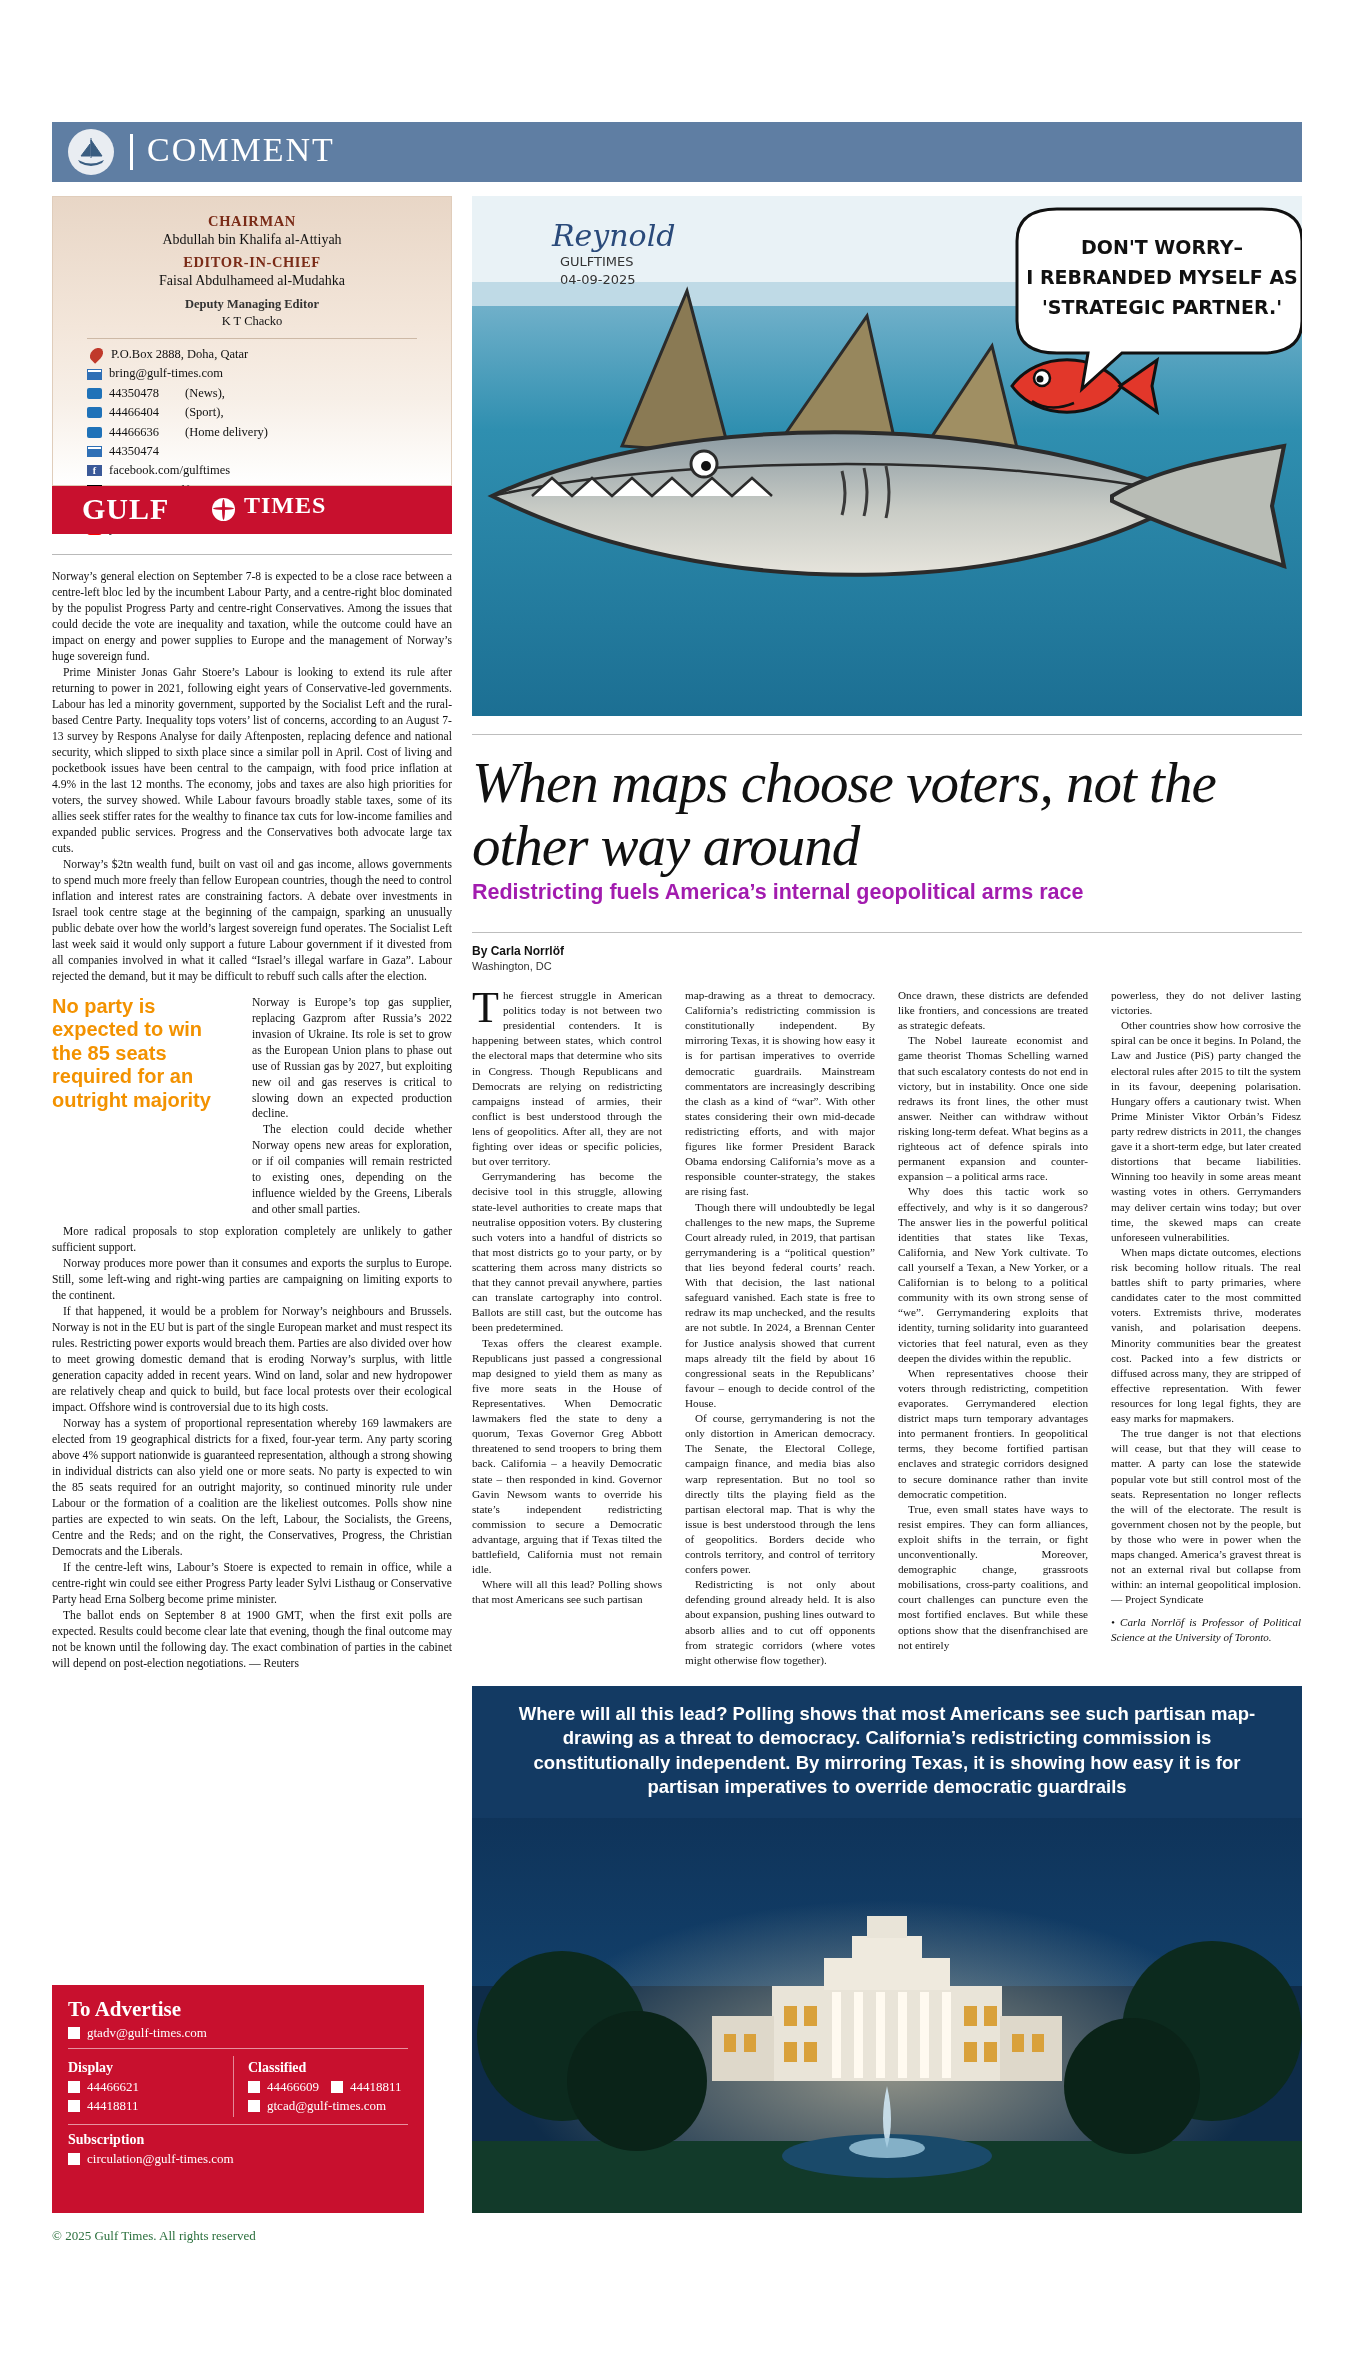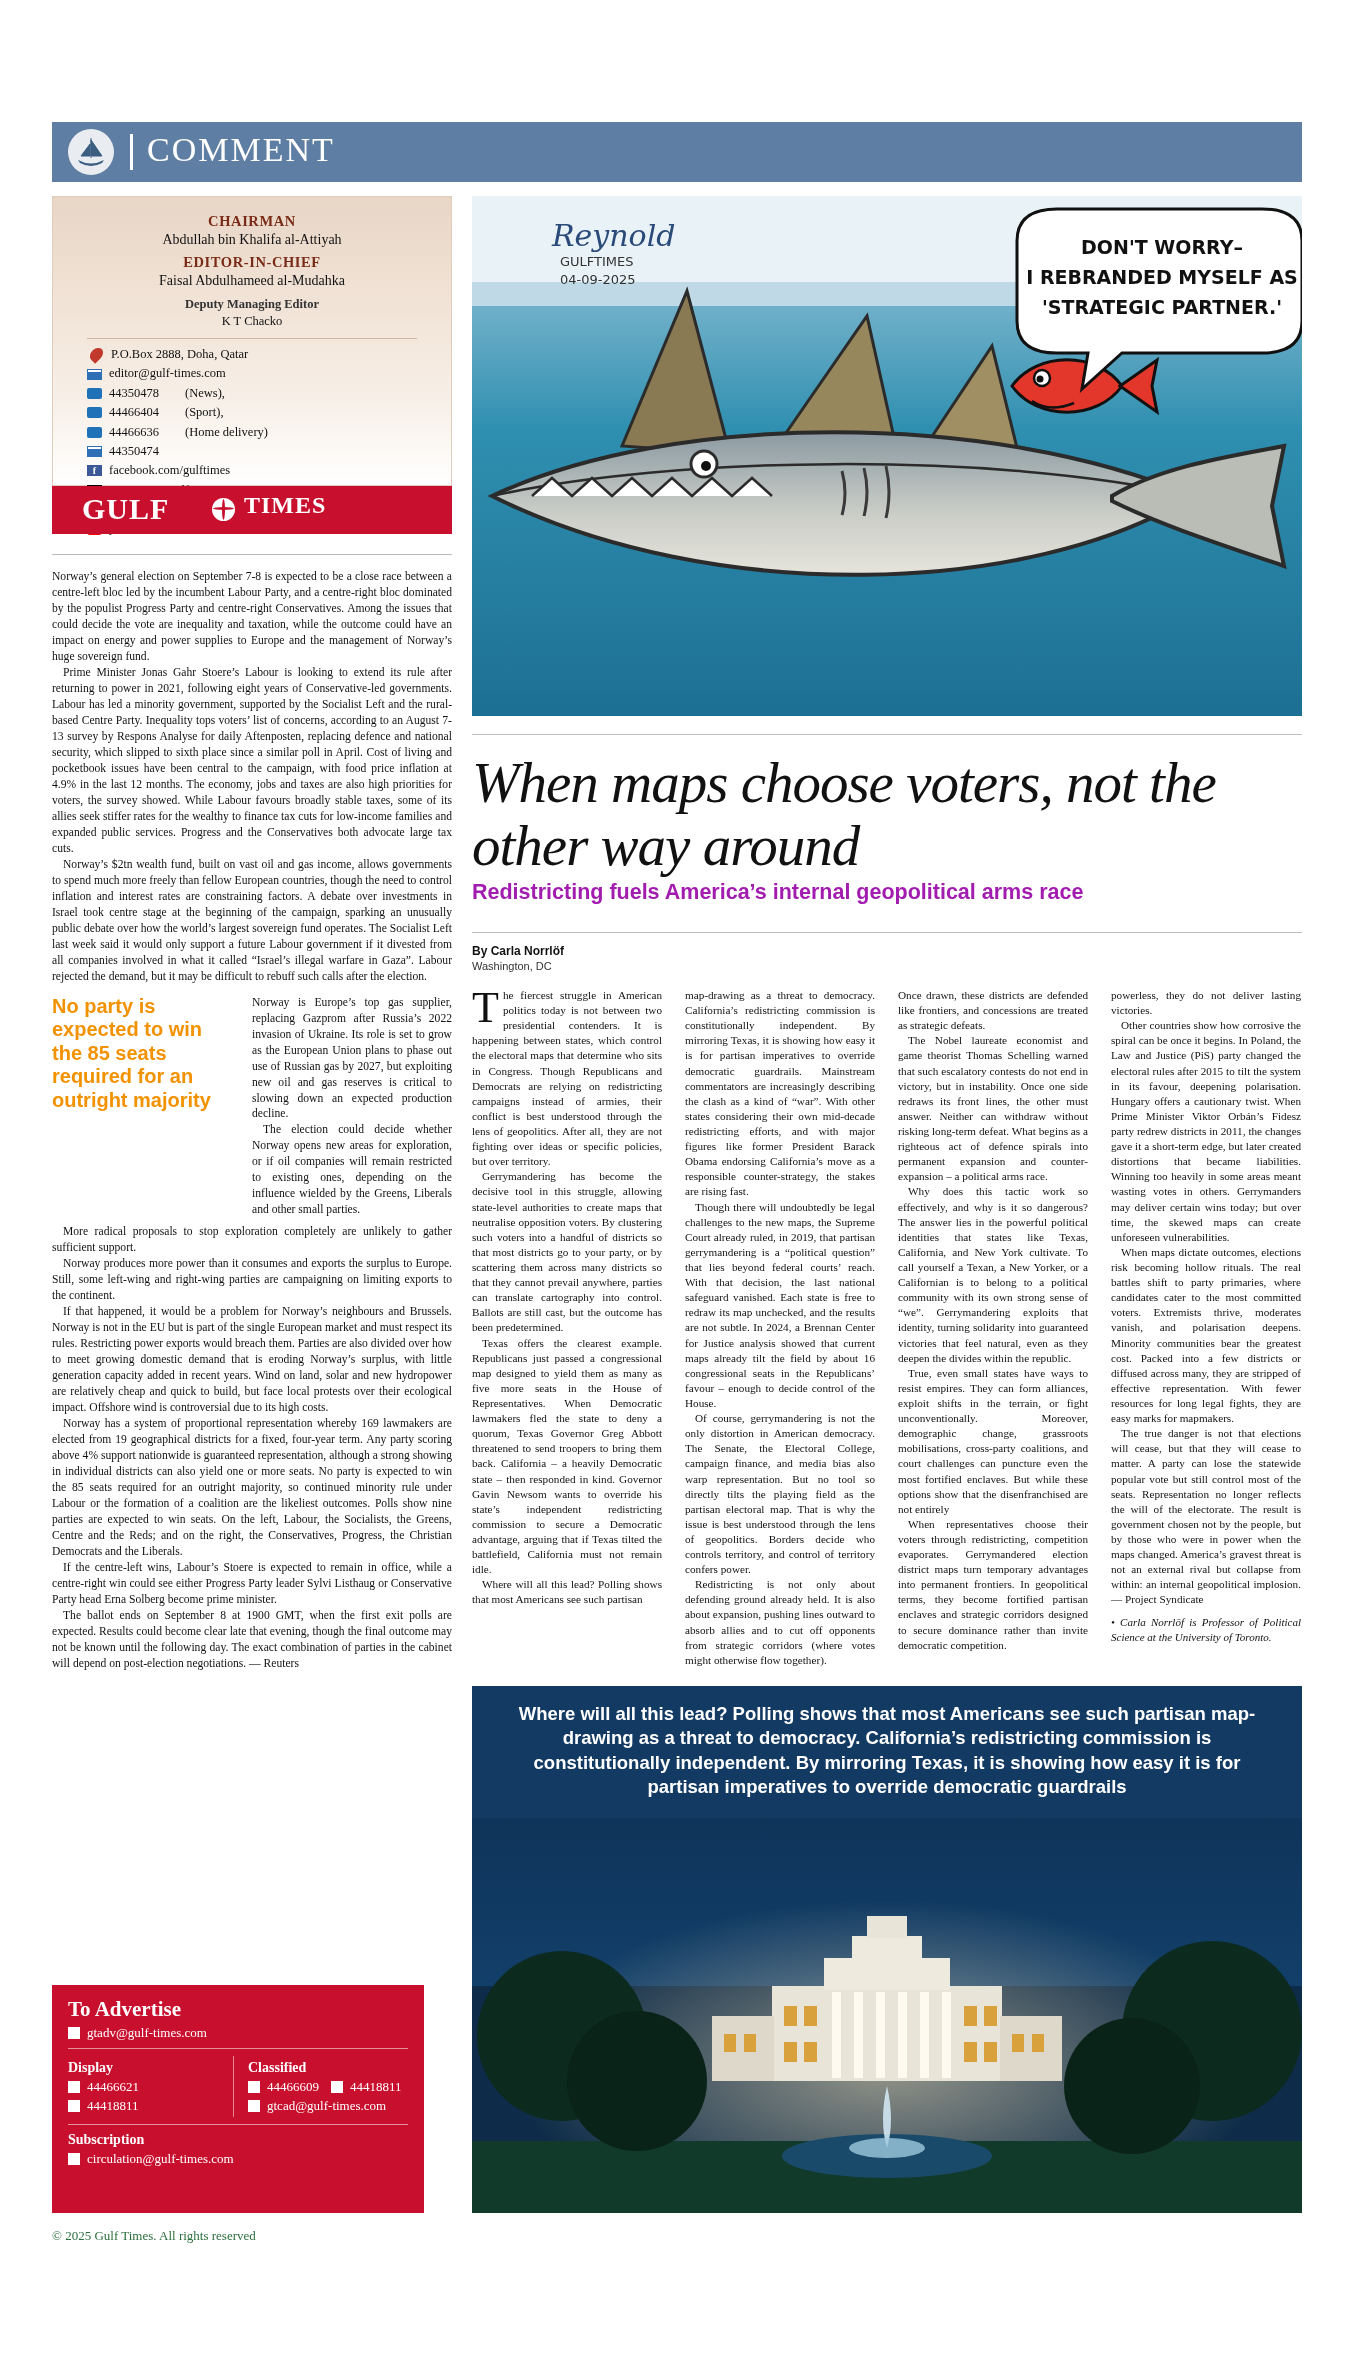--- a/index.html
+++ b/index.html
@@ -137,21 +137,21 @@
       <div class="ttl3">Deputy Managing Editor</div>
       <div class="nm3">K T Chacko</div>
       <div class="hr-thin"></div>
       <div class="contacts">
         <div class="crow">
             <span class="ic ic-pin"></span>
             <span class="val">P.O.Box 2888, Doha, Qatar</span>
           </div>
         <div class="crow">
             <span class="ic ic-mail"></span>
-            <span class="val">editor@gulf-times.com</span>
+            <span class="val">bring@gulf-times.com</span>
           </div>
         <div class="crow">
             <span class="ic ic-phone"></span>
             <span class="val">44350478</span>
             <span class="tag">(News),</span>
           </div>
         <div class="crow">
             <span class="ic ic-phone"></span>
             <span class="val">44466404</span>
             <span class="tag">(Sport),</span>
@@ -331,22 +331,22 @@
     <div class="col4 c1">
       <p class="first">map-drawing as a threat to democracy. California’s redistricting commission is constitutionally independent. By mirroring Texas, it is showing how easy it is for partisan imperatives to override democratic guardrails. Mainstream commentators are increasingly describing the clash as a kind of “war”. With other states considering their own mid-decade redistricting efforts, and with major figures like former President Barack Obama endorsing California’s move as a responsible counter-strategy, the stakes are rising fast.</p>
       <p>Though there will undoubtedly be legal challenges to the new maps, the Supreme Court already ruled, in 2019, that partisan gerrymandering is a “political question” that lies beyond federal courts’ reach. With that decision, the last national safeguard vanished. Each state is free to redraw its map unchecked, and the results are not subtle. In 2024, a Brennan Center for Justice analysis showed that current maps already tilt the field by about 16 congressional seats in the Republicans’ favour – enough to decide control of the House.</p>
       <p>Of course, gerrymandering is not the only distortion in American democracy. The Senate, the Electoral College, campaign finance, and media bias also warp representation. But no tool so directly tilts the playing field as the partisan electoral map. That is why the issue is best understood through the lens of geopolitics. Borders decide who controls territory, and control of territory confers power.</p>
       <p>Redistricting is not only about defending ground already held. It is also about expansion, pushing lines outward to absorb allies and to cut off opponents from strategic corridors (where votes might otherwise flow together).</p>
     </div>
     <div class="col4 c2">
       <p class="first">Once drawn, these districts are defended like frontiers, and concessions are treated as strategic defeats.</p>
       <p>The Nobel laureate economist and game theorist Thomas Schelling warned that such escalatory contests do not end in victory, but in instability. Once one side redraws its front lines, the other must answer. Neither can withdraw without risking long-term defeat. What begins as a righteous act of defence spirals into permanent expansion and counter-expansion – a political arms race.</p>
       <p>Why does this tactic work so effectively, and why is it so dangerous? The answer lies in the powerful political identities that states like Texas, California, and New York cultivate. To call yourself a Texan, a New Yorker, or a Californian is to belong to a political community with its own strong sense of “we”. Gerrymandering exploits that identity, turning solidarity into guaranteed victories that feel natural, even as they deepen the divides within the republic.</p>
+      <p>When representatives choose their voters through redistricting, competition evaporates. Gerrymandered election district maps turn temporary advantages into permanent frontiers. In geopolitical terms, they become fortified partisan enclaves and strategic corridors designed to secure dominance rather than invite democratic competition.</p>
       <p>True, even small states have ways to resist empires. They can form alliances, exploit shifts in the terrain, or fight unconventionally. Moreover, demographic change, grassroots mobilisations, cross-party coalitions, and court challenges can puncture even the most fortified enclaves. But while these options show that the disenfranchised are not entirely</p>
-      <p>When representatives choose their voters through redistricting, competition evaporates. Gerrymandered election district maps turn temporary advantages into permanent frontiers. In geopolitical terms, they become fortified partisan enclaves and strategic corridors designed to secure dominance rather than invite democratic competition.</p>
     </div>
     <div class="col4 c3">
       <p class="first">powerless, they do not deliver lasting victories.</p>
       <p>Other countries show how corrosive the spiral can be once it begins. In Poland, the Law and Justice (PiS) party changed the electoral rules after 2015 to tilt the system in its favour, deepening polarisation. Hungary offers a cautionary twist. When Prime Minister Viktor Orbán’s Fidesz party redrew districts in 2011, the changes gave it a short-term edge, but later created distortions that became liabilities. Winning too heavily in some areas meant wasting votes in others. Gerrymanders may deliver certain wins today; but over time, the skewed maps can create unforeseen vulnerabilities.</p>
       <p>When maps dictate outcomes, elections risk becoming hollow rituals. The real battles shift to party primaries, where candidates cater to the most committed voters. Extremists thrive, moderates vanish, and polarisation deepens. Minority communities bear the greatest cost. Packed into a few districts or diffused across many, they are stripped of effective representation. With fewer resources for long legal fights, they are easy marks for mapmakers.</p>
       <p>The true danger is not that elections will cease, but that they will cease to matter. A party can lose the statewide popular vote but still control most of the seats. Representation no longer reflects the will of the electorate. The result is government chosen not by the people, but by those who were in power when the maps changed. America’s gravest threat is not an external rival but collapse from within: an internal geopolitical implosion. — Project Syndicate</p>
       <div class="authornote">• Carla Norrlöf is Professor of Political Science at the University of Toronto.</div>
     </div>
   </div>
 

